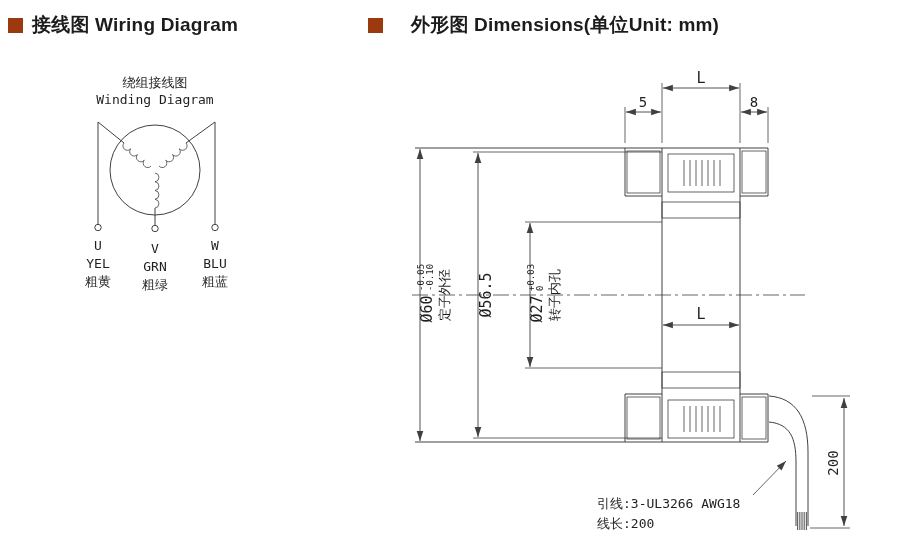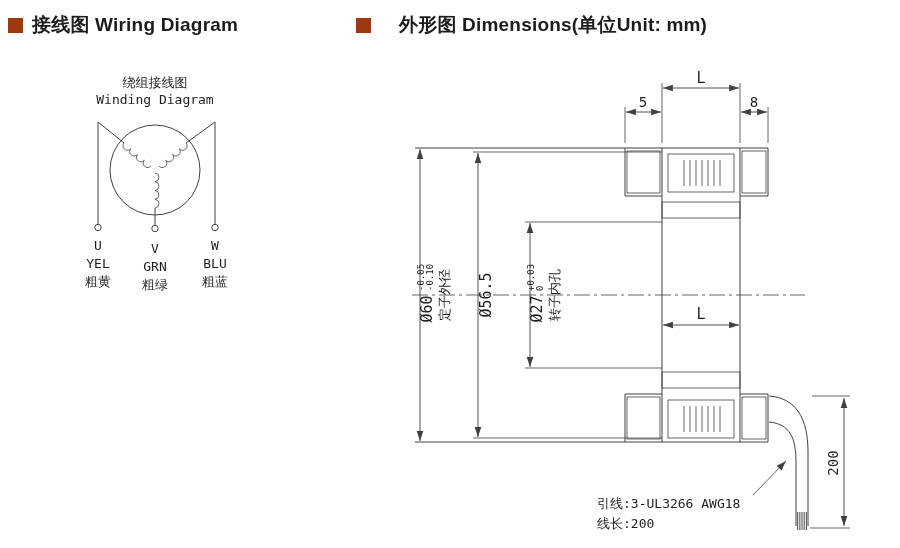--- a/index.html
+++ b/index.html
@@ -1,20 +1,20 @@
 <!DOCTYPE html>
 <html><head>
 <meta charset="utf-8">
 <style>
   * { margin:0; padding:0; box-sizing:border-box; }
   html,body { width:900px; height:548px; background:#ffffff; font-family:"Liberation Sans", sans-serif; }
   #page { position:relative; width:900px; height:548px; background:#ffffff; overflow:hidden; }
   .section-header { position:absolute; top:12px; display:flex; align-items:center; gap:9px; }
   #hdr-left { left:8px; }
-  #hdr-right { left:356px;gap:28px; }
+  #hdr-right { left:368px;gap:28px; }
   .bullet { width:15px; height:15px; background:#9c3a0f; display:inline-block; flex:0 0 auto; }
   .htext { font-size:19px; font-weight:700; color:#1c1c1c; letter-spacing:0.2px; white-space:nowrap; }
   svg#drawing { position:absolute; left:0; top:0; }
   .ln   { stroke:#404040; stroke-width:1; fill:none; }
   .thin { stroke:#404040; stroke-width:0.8; fill:none; }
   .dim  { stroke:#404040; stroke-width:0.9; fill:none; }
   .cl   { stroke:#555555; stroke-width:0.9; fill:none; stroke-dasharray:16 4 3 4; }
   .dtext { font-family:"DejaVu Sans Mono","Liberation Mono", monospace; fill:#1f1f1f; }
   .t13 { font-size:13px; } .t14 { font-size:14px; } .t15 { font-size:15px; } .t9 { font-size:9px; }
 </style>

